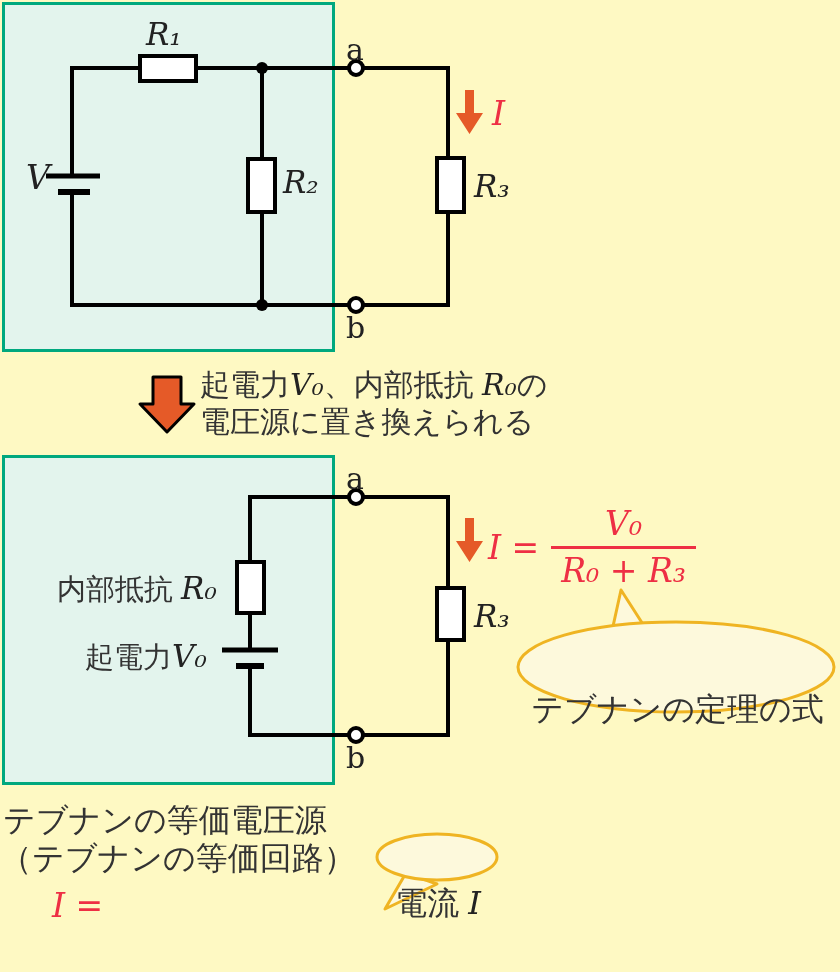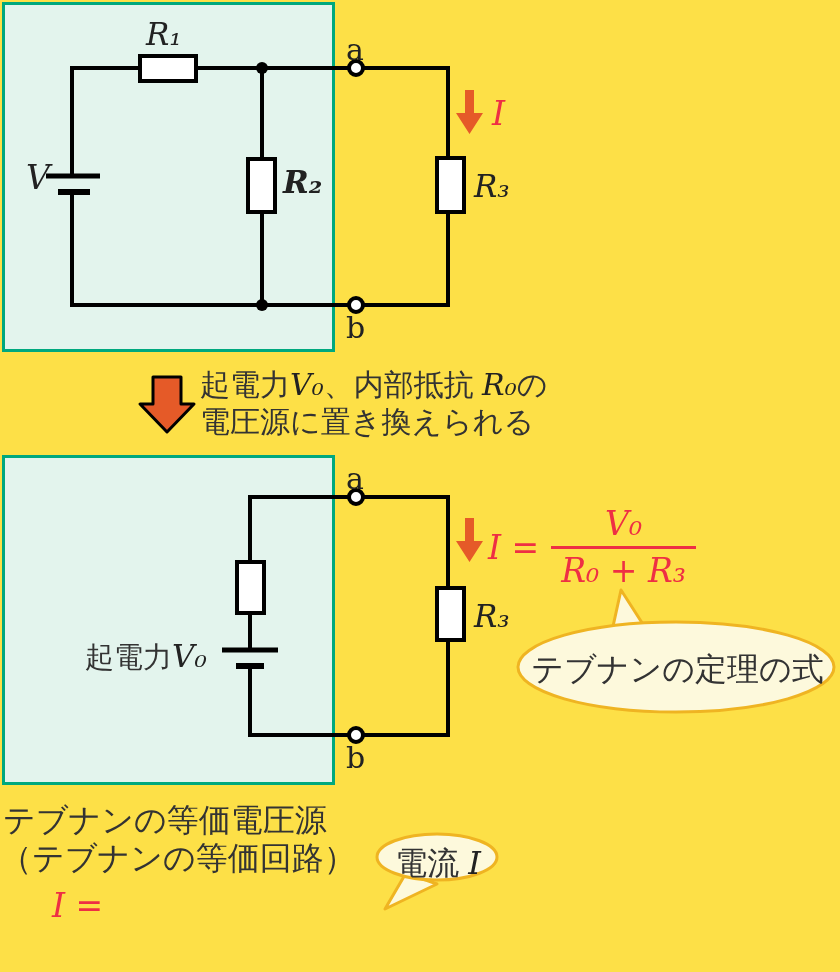--- a/index.html
+++ b/index.html
@@ -1,17 +1,17 @@
 <!DOCTYPE html>
 <html><head>
 <meta charset="utf-8">
 <style>
   html,body { margin:0; padding:0; background:#fff; }
   .canvas {
-    position:relative; width:840px; height:972px; background:#fde047;
+    position:relative; width:840px; height:972px; background:#fef9c3;
     font-family:"Liberation Sans", sans-serif; overflow:hidden;
   }
   .hl-box {
     position:absolute; background:#e3f4ed; border:3px solid #00a87e;
     box-sizing:border-box;
   }
   svg.art { position:absolute; left:0; top:0; }
   .label { position:absolute; color:#222; white-space:nowrap; }
   .jp   { font-family:"Liberation Sans", sans-serif; color:#333; }
   .math { font-family:"DejaVu Serif", serif; font-style:italic; }
@@ -24,21 +24,21 @@
   .sz32 { font-size:32px; }
   .sz33 { font-size:33px; }
   .formula {
     position:absolute; display:flex; align-items:center; gap:12px;
     color:#ee2f44; font-family:"DejaVu Serif", serif; font-style:italic;
   }
   .formula .lhs { font-size:33px; }
   .frac { display:flex; flex-direction:column; align-items:center; font-size:33px; line-height:1.15; }
   .frac .bar { height:3px; background:#ee2f44; align-self:stretch; margin:3px 0; }
   .frac .num, .frac .den { padding:0 10px; }
-  .bubble-text { position:absolute; text-align:center; color:#333; white-space:nowrap; }
+  .bubble-text { position:absolute; text-align:center; color:#333; white-space:nowrap;margin-top:40px; }
   .caption { position:absolute; color:#333; font-size:32px; line-height:38px; white-space:nowrap; }
 </style>
 </head>
 <body>
 
 <div class="canvas">
 
   <div class="hl-box" style="left:2px; top:2px; width:333px; height:350px;"></div>
   <div class="hl-box" style="left:2px; top:455px; width:333px; height:330px;"></div>
 
@@ -85,31 +85,34 @@
     <path d="M 465 518 L 474 518 L 474 541 L 483 541 L 469.5 562 L 456 541 L 465 541 Z" fill="#e55a28"></path>
 
     <path d="M 610 640 L 621 590 L 655 643 Z" fill="#fdf9dc" stroke="#efb422" stroke-width="3" stroke-linejoin="round"></path>
     <ellipse cx="676" cy="667" rx="158" ry="45" fill="#fdf9dc" stroke="#efb422" stroke-width="3"></ellipse>
     <path d="M 406 873 L 385 909 L 437 884 Z" fill="#fdf9dc" stroke="#efb422" stroke-width="3" stroke-linejoin="round"></path>
     <ellipse cx="437" cy="857" rx="60" ry="23" fill="#fdf9dc" stroke="#efb422" stroke-width="3"></ellipse>
   </svg>
 
   <span class="label math sz31" style="left:146px; top:16px;">R₁</span>
   <span class="label math sz33" style="left:26px; top:158px;">V</span>
-  <span class="label math sz31" style="left:283px; top:164px;font-weight:bold;">R₂</span>
+  <span class="label math sz31" style="left:283px; top:164px;">R₂</span>
   <span class="label math sz31" style="left:474px; top:168px;">R₃</span>
   <span class="label serif sz30" style="left:346px; top:32px;">a</span>
   <span class="label serif sz30" style="left:346px; top:310px;">b</span>
   <span class="label math sz33 red" style="left:492px; top:94px;">I</span>
 
   <div class="label jp sz30" style="left:200px; top:402px;">電圧源に置き換えられる</div>
   <div class="label sz30" style="left:200px; top:365px;">
     <span class="jp">起電力</span><span class="math dark">V₀</span><span class="jp">、内部抵抗 </span><span class="math dark">R₀</span><span class="jp">の</span>
   </div>
 
+  <div class="label sz29" style="left:57px; top:570px;">
+    <span class="jp">内部抵抗 </span><span class="math dark sz31">R₀</span>
+  </div>
   <div class="label sz29" style="left:85px; top:638px;text-align:right;">
     <span class="jp">起電力</span><span class="math dark sz31">V₀</span>
   </div>
   <span class="label serif sz30" style="left:346px; top:461px;">a</span>
   <span class="label serif sz30" style="left:346px; top:740px;">b</span>
   <span class="label math sz31" style="left:474px; top:598px;">R₃</span>
 
   <div class="formula" style="left:488px; top:505px;">
     <span class="lhs">I =</span>
     <span class="frac">

